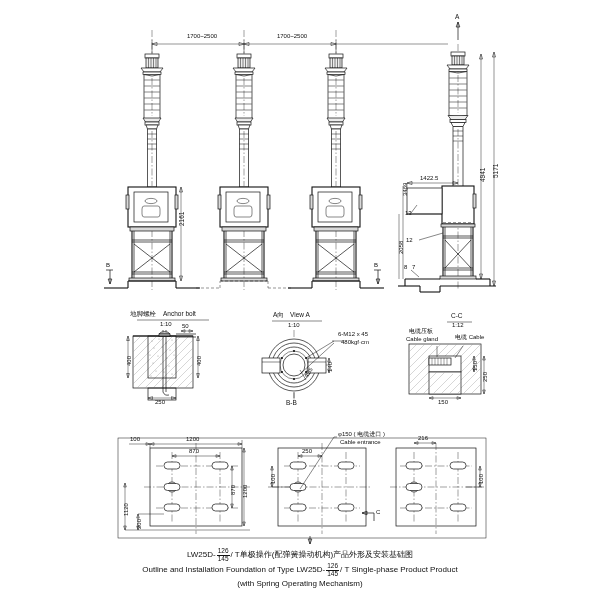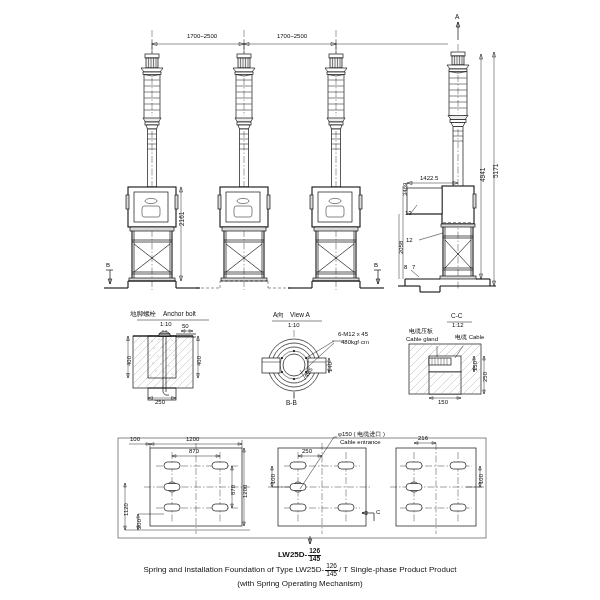--- a/index.html
+++ b/index.html
@@ -632,24 +632,24 @@
 <div style="position:absolute;left:270px;top:484px;font-size:6px;transform:rotate(-90deg);transform-origin:left top;">100</div>
 <div style="position:absolute;left:338px;top:430px;font-size:6px;white-space:nowrap;">φ150 ( 电缆进口 )</div>
 <div style="position:absolute;left:340px;top:439px;font-size:6px;white-space:nowrap;">Cable entrance</div>
 
 <div style="position:absolute;left:418px;top:435px;font-size:6px;">216</div>
 <div style="position:absolute;left:478px;top:484px;font-size:6px;transform:rotate(-90deg);transform-origin:left top;">100</div>
 <div style="position:absolute;left:376px;top:509px;font-size:6px;">C</div>
 
 <div style="position:absolute;left:0;top:548px;width:600px;text-align:center;line-height:1.35;">
 
-  <div style="font-size:8px;white-space:nowrap;font-weight:bold;">
-    <span>LW25D-</span><span style="display:inline-block;vertical-align:middle;text-align:center;line-height:1;margin:0 1px;"><span style="display:block;font-size:6.5px;border-bottom:.7px solid #111;padding:0 1px;">126</span><span style="display:block;font-size:6.5px;padding:0 1px;">145</span></span>
+  <div style="font-size:8px;white-space:nowrap;">
+    <span>LW25D-</span><span style="display:inline-block;vertical-align:middle;text-align:center;line-height:1;margin:0 1px;"><span style="display:block;font-size:6.5px;border-bottom:.7px solid #111;padding:0 1px;">126</span><span style="display:block;font-size:6.5px;padding:0 1px;">145</span></span><span>/ T单极操作(配弹簧操动机构)产品外形及安装基础图</span>
   </div>
 
   <div style="font-size:8px;white-space:nowrap;margin-top:1px;">
-    <span>Spring and Installation Foundation of Type LW25D-</span><span style="display:inline-block;vertical-align:middle;text-align:center;line-height:1;margin:0 1px;"><span style="display:block;font-size:6.5px;border-bottom:.7px solid #111;padding:0 1px;">126</span><span style="display:block;font-size:6.5px;padding:0 1px;">145</span></span><span>/ T Single-phase Product Product</span>
+    <span>Outline and Installation Foundation of Type LW25D-</span><span style="display:inline-block;vertical-align:middle;text-align:center;line-height:1;margin:0 1px;"><span style="display:block;font-size:6.5px;border-bottom:.7px solid #111;padding:0 1px;">126</span><span style="display:block;font-size:6.5px;padding:0 1px;">145</span></span><span>/ T Single-phase Product Product</span>
   </div>
 
   <div style="font-size:8px;margin-top:2px;">(with Spring Operating Mechanism)</div>
 </div>
 
 </div>
 
 </body></html>

